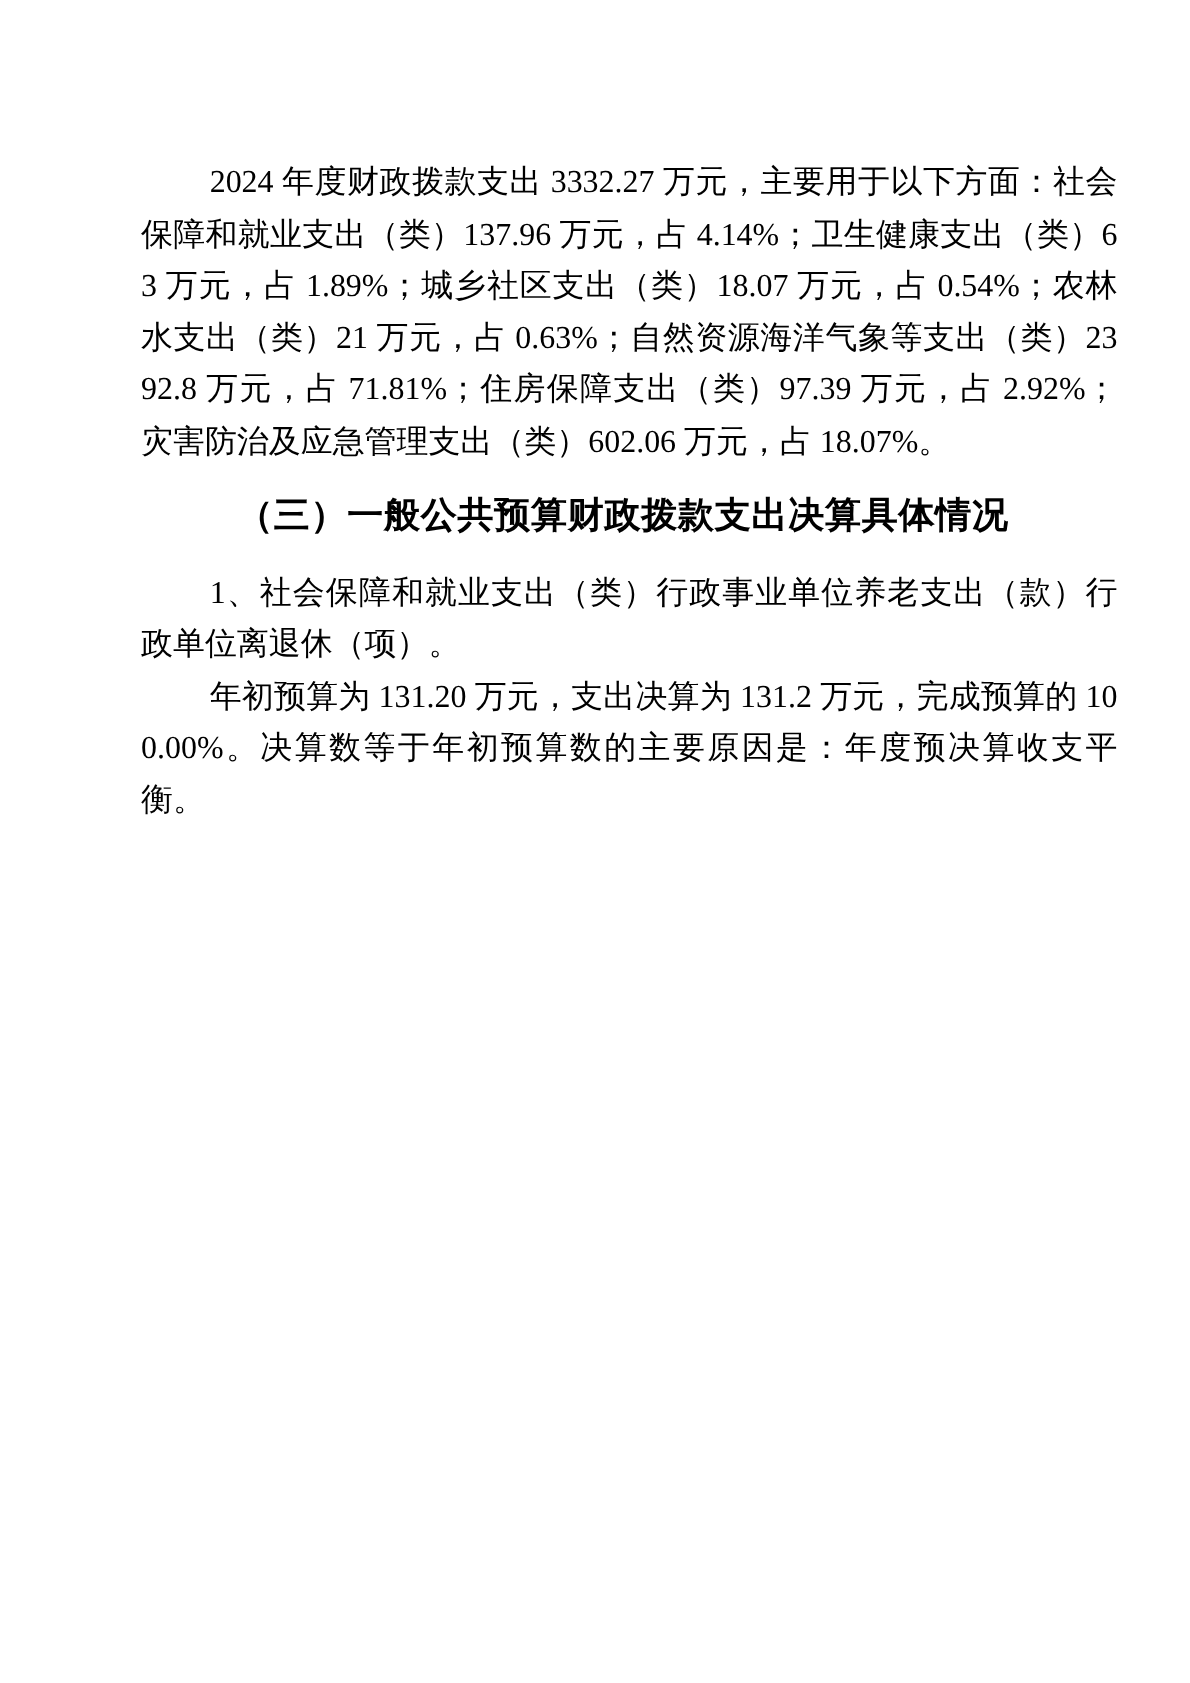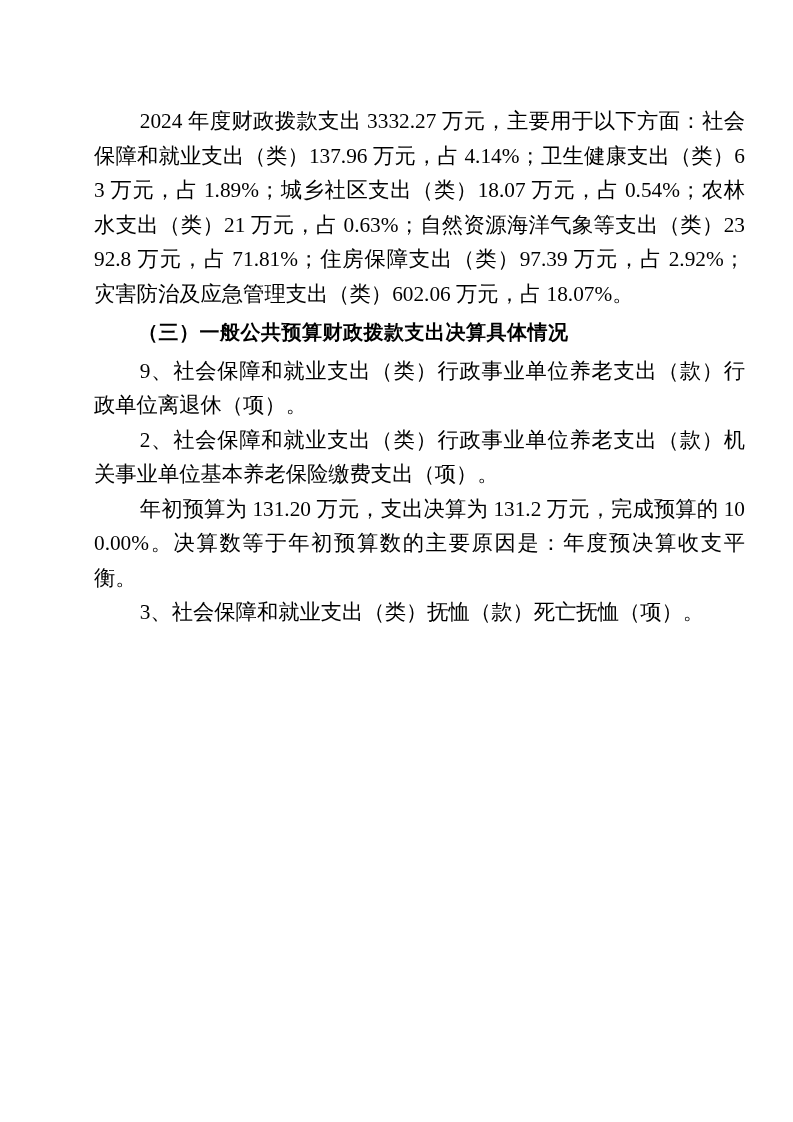--- a/index.html
+++ b/index.html
@@ -20,40 +20,38 @@
     line-height: 34.5px;
     text-align: justify;
     overflow: hidden;
   }
   .para {
     margin: 0;
     text-indent: 2.15em;
     word-break: break-all;
   }
   .heading {
-    margin: 4px;
+    margin: 16px;
     text-indent: 2em;
     font-weight: bold;
     font-family: "Liberation Sans", "DejaVu Sans", sans-serif;
-    font-size: 20px;
+    font-size: 24px;
     letter-spacing: 0.5px;
   }
 </style>
 </head>
 <body>
 
 <div class="page">
   <p class="para">2024 年度财政拨款支出 3332.27 万元，主要用于以下方面：社会保障和就业支出（类）137.96 万元，占 4.14%；卫生健康支出（类）63 万元，占 1.89%；城乡社区支出（类）18.07 万元，占 0.54%；农林水支出（类）21 万元，占 0.63%；自然资源海洋气象等支出（类）2392.8 万元，占 71.81%；住房保障支出（类）97.39 万元，占 2.92%；灾害防治及应急管理支出（类）602.06 万元，占 18.07%。</p>
 
   <p class="heading">（三）一般公共预算财政拨款支出决算具体情况</p>
 
 
-  <p class="para">9、社会保障和就业支出（类）行政事业单位养老支出（款）行政单位离退休（项）。</p>
+  <p class="para">1、社会保障和就业支出（类）行政事业单位养老支出（款）行政单位离退休（项）。</p>
 
 
-  <p class="para">2、社会保障和就业支出（类）行政事业单位养老支出（款）机关事业单位基本养老保险缴费支出（项）。</p>
 
   <p class="para">年初预算为 131.20 万元，支出决算为 131.2 万元，完成预算的 100.00%。决算数等于年初预算数的主要原因是：年度预决算收支平衡。</p>
 
-  <p class="para">3、社会保障和就业支出（类）抚恤（款）死亡抚恤（项）。</p>
 
 
 </div>
 
 </body></html>

